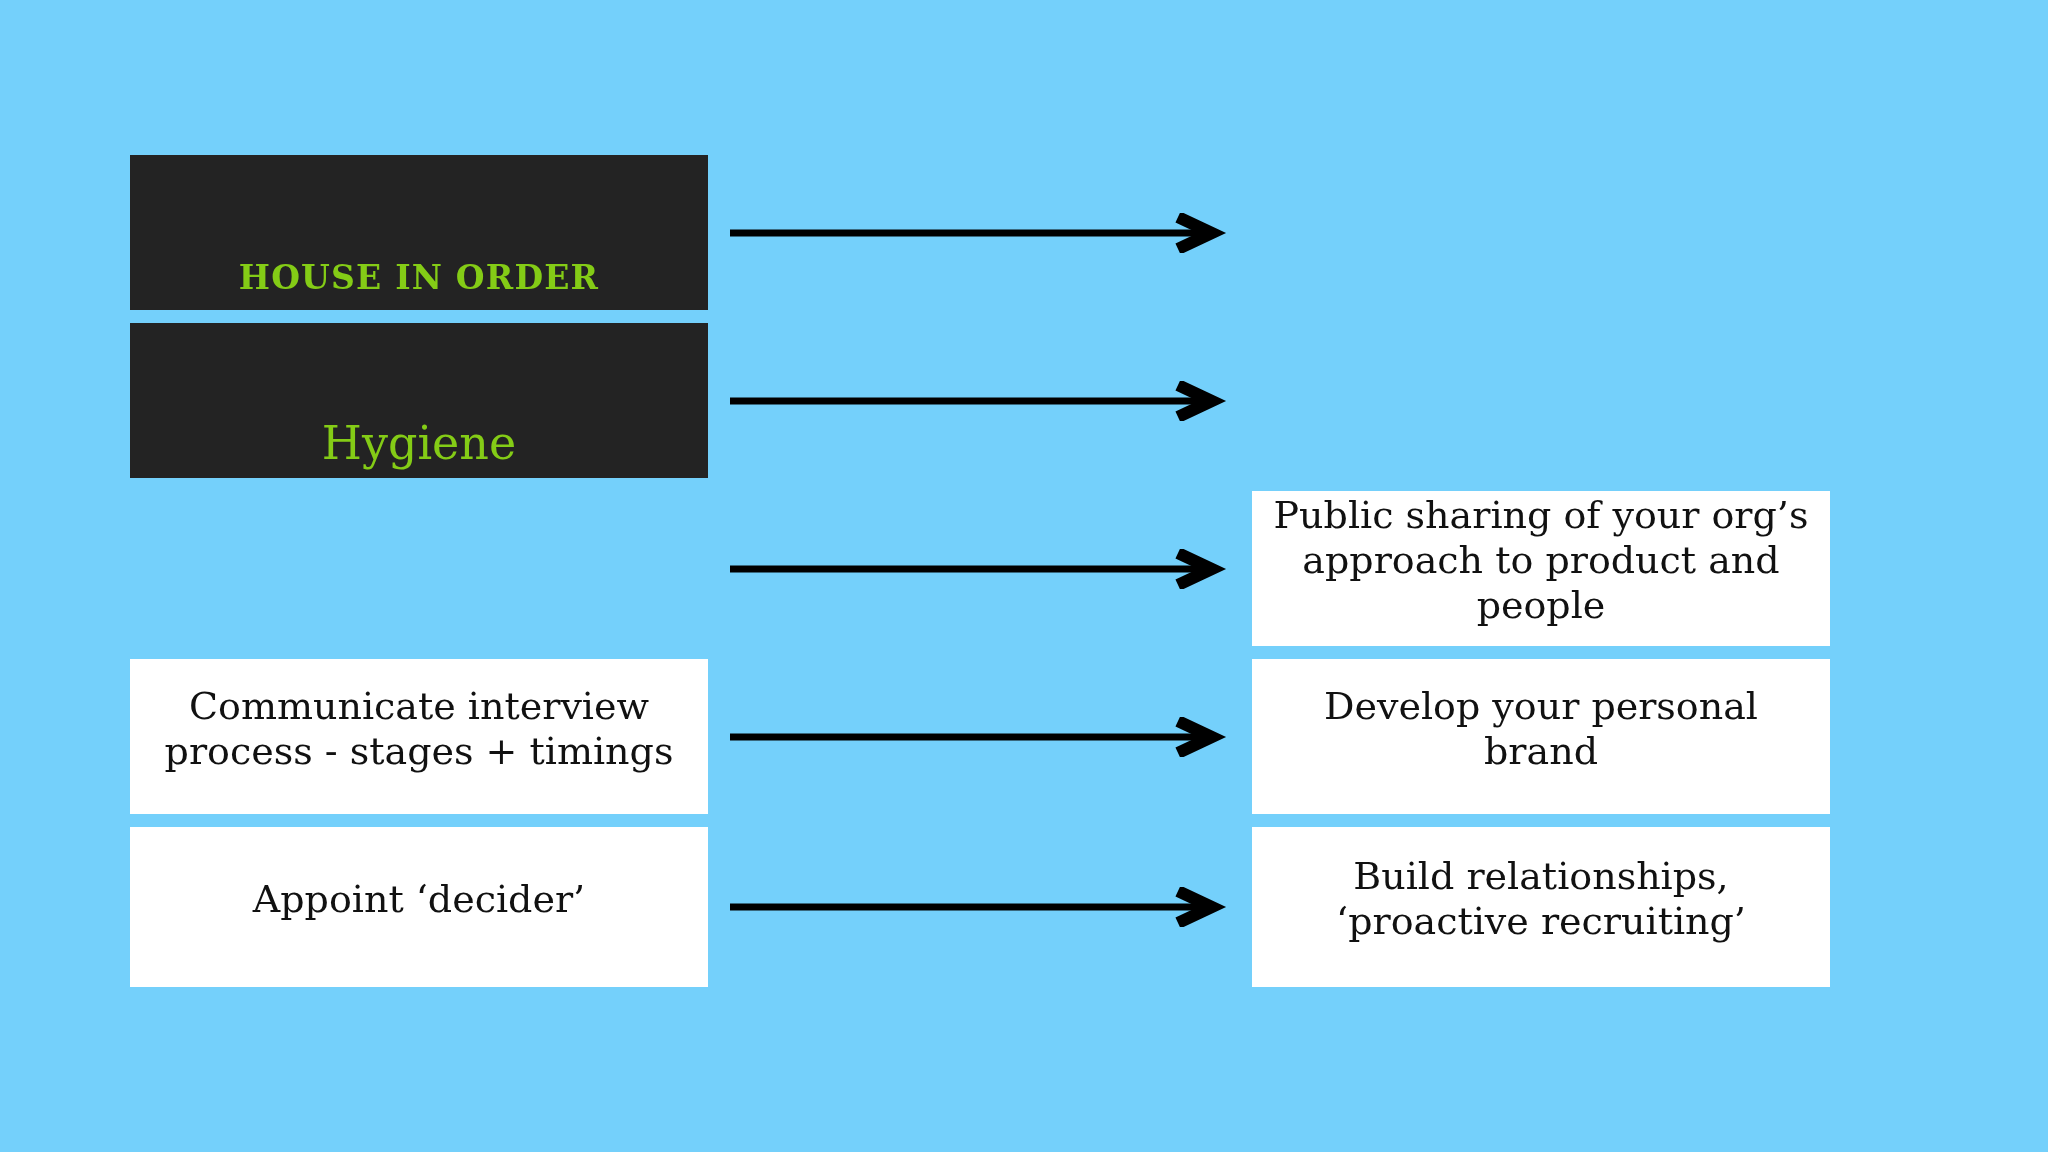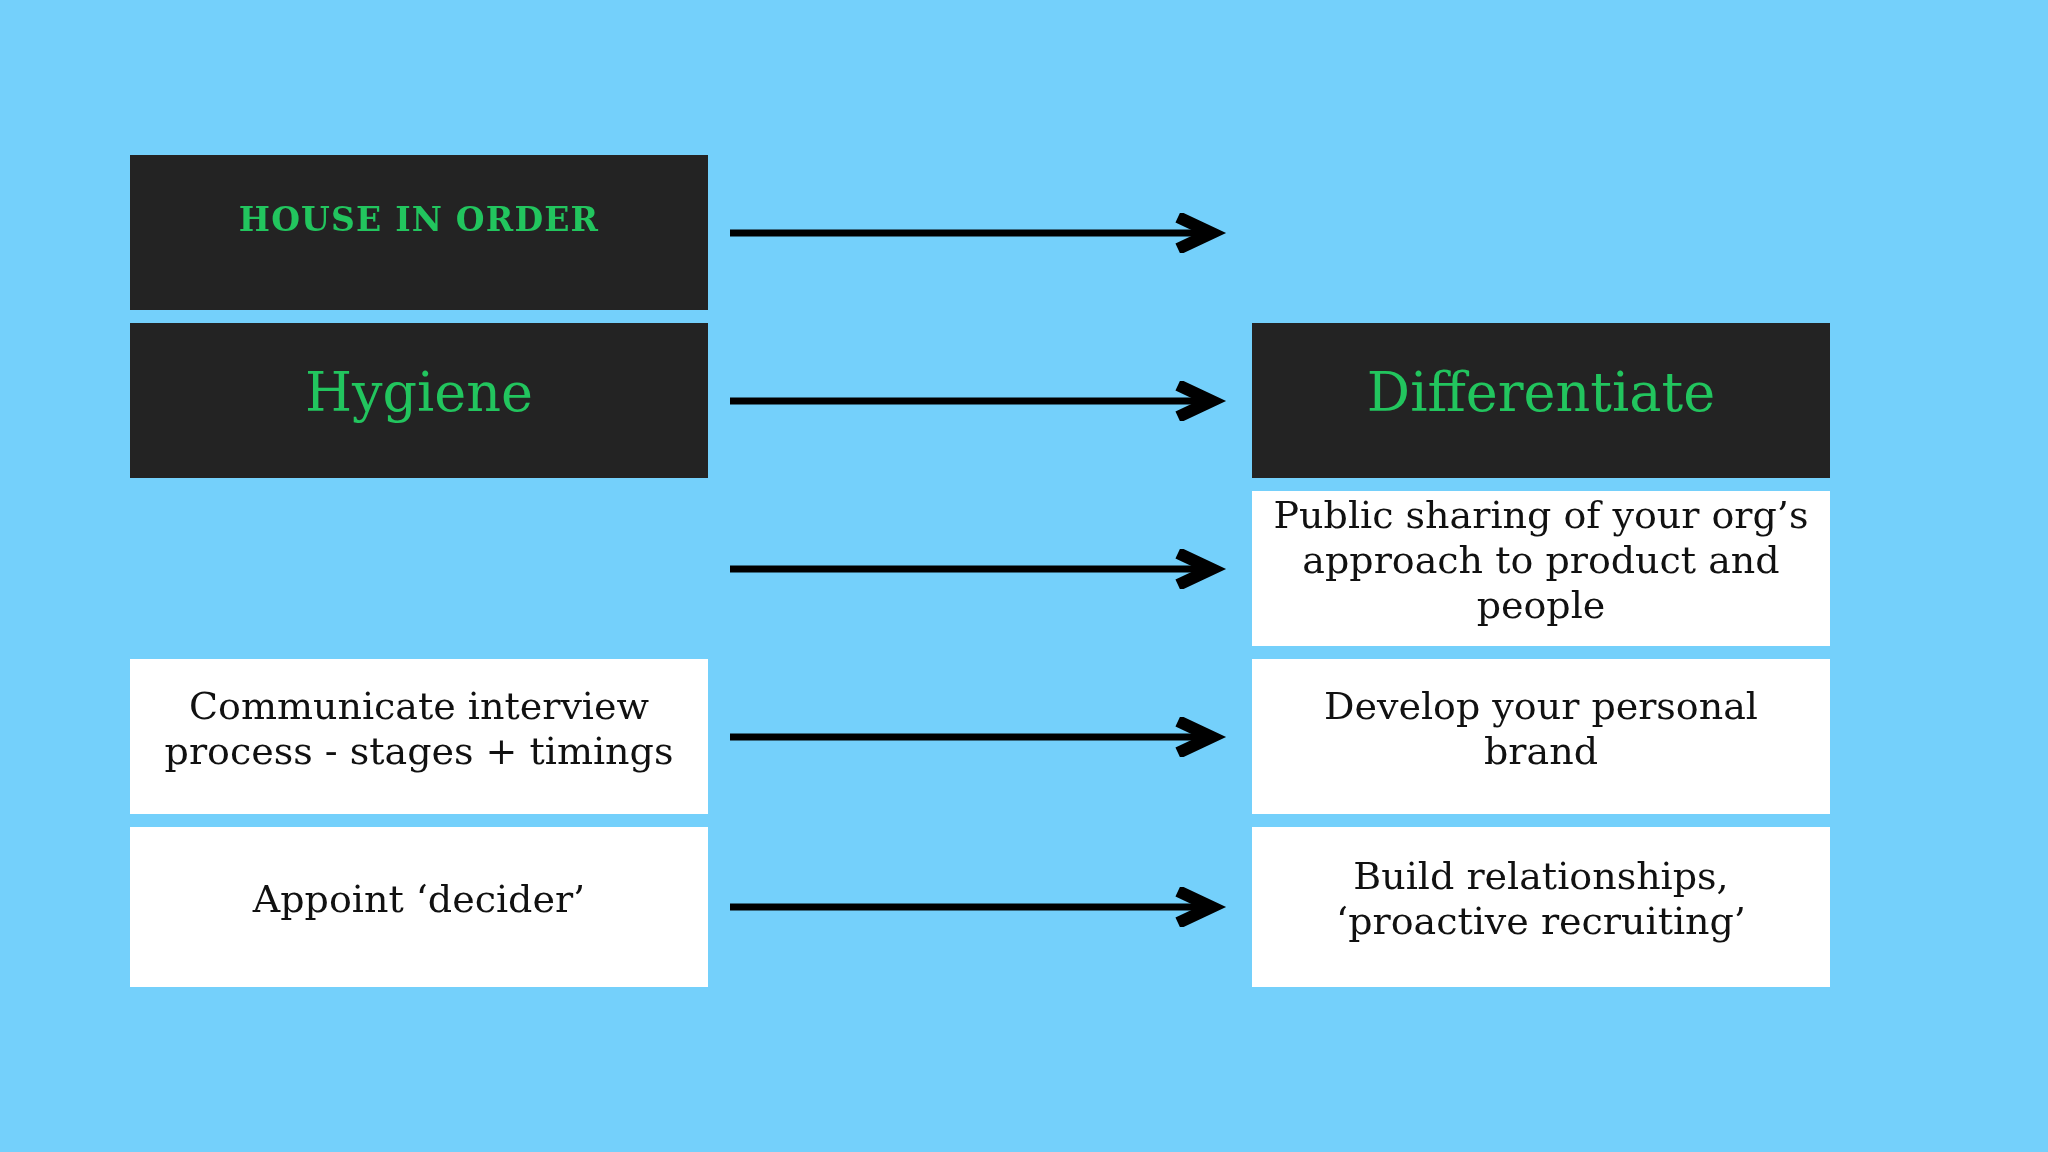--- a/index.html
+++ b/index.html
@@ -48,21 +48,21 @@
     display: flex;
     align-items: center;
     justify-content: center;
     text-align: center;
     padding: 0 16px;
   }
 
   .box.left  { left: 0;     width: 578px; }
   .box.right { right: 0;    width: 578px; }
 
-  .box.dark  { background: #232323; color: #22c55e; }
+  .box.dark  { background: #232323; color: #84cc16; align-items: flex-end; }
   .box.light { background: #ffffff; color: #111111; }
 
   
   .box .label {
     display: block;
     width: 100%;
     position: relative;
     top: -6px;
     line-height: 1.18;
   }
@@ -71,21 +71,21 @@
   .row-0 .label {
     font-weight: 700;
     font-size: 33px;
     letter-spacing: 1.2px;
     top: -12px;
   }
 
   
   .row-1 .label {
     font-weight: 400;
-    font-size: 54px;
+    font-size: 46px;
     top: -8px;
   }
 
   
   .row-2 .label,
   .row-3 .label,
   .row-4 .label {
     font-weight: 400;
     font-size: 38px;
     top: -8px;
@@ -128,23 +128,20 @@
     <div class="row row-1">
       <div class="box left dark">
         <span class="label">Hygiene</span>
       </div>
       <div class="arrow">
         <svg viewBox="0 0 500 40" preserveAspectRatio="none" aria-hidden="true">
           <line x1="0" y1="20" x2="468" y2="20" stroke="#000000" stroke-width="7"></line>
           <polyline points="448,4 482,20 448,36" fill="none" stroke="#000000" stroke-width="12" stroke-linecap="butt" stroke-linejoin="miter"></polyline>
         </svg>
       </div>
-      <div class="box right dark">
-        <span class="label">Differentiate</span>
-      </div>
     </div>
 
     <div class="row row-2">
       <div class="arrow">
         <svg viewBox="0 0 500 40" preserveAspectRatio="none" aria-hidden="true">
           <line x1="0" y1="20" x2="468" y2="20" stroke="#000000" stroke-width="7"></line>
           <polyline points="448,4 482,20 448,36" fill="none" stroke="#000000" stroke-width="12" stroke-linecap="butt" stroke-linejoin="miter"></polyline>
         </svg>
       </div>
       <div class="box right light">

